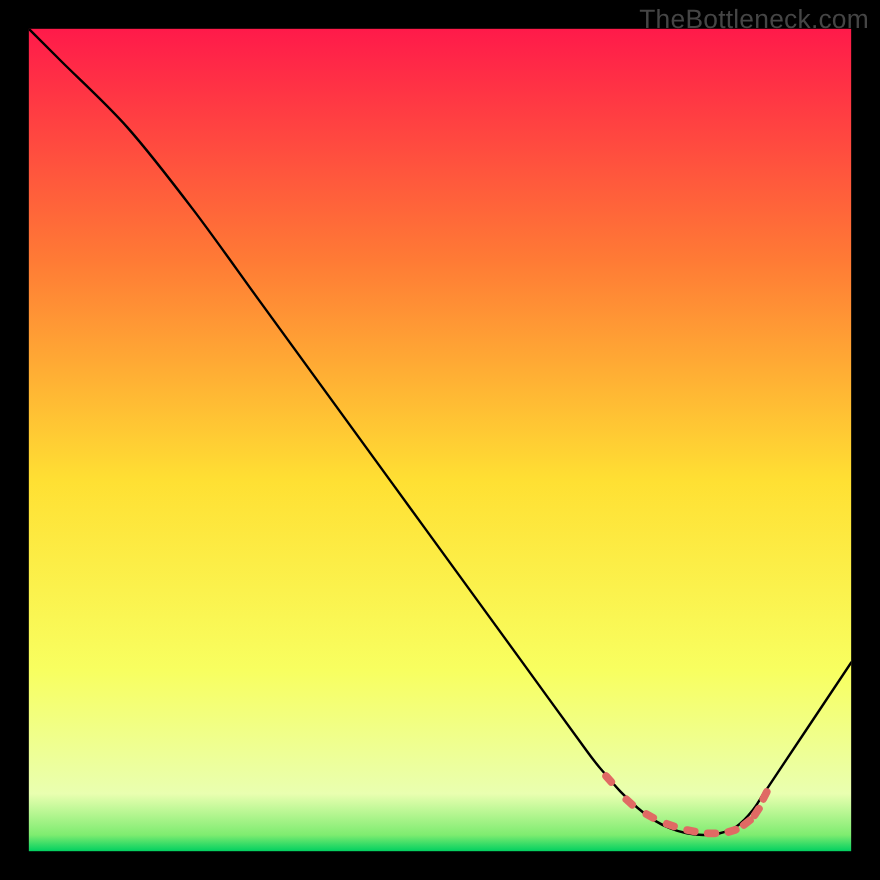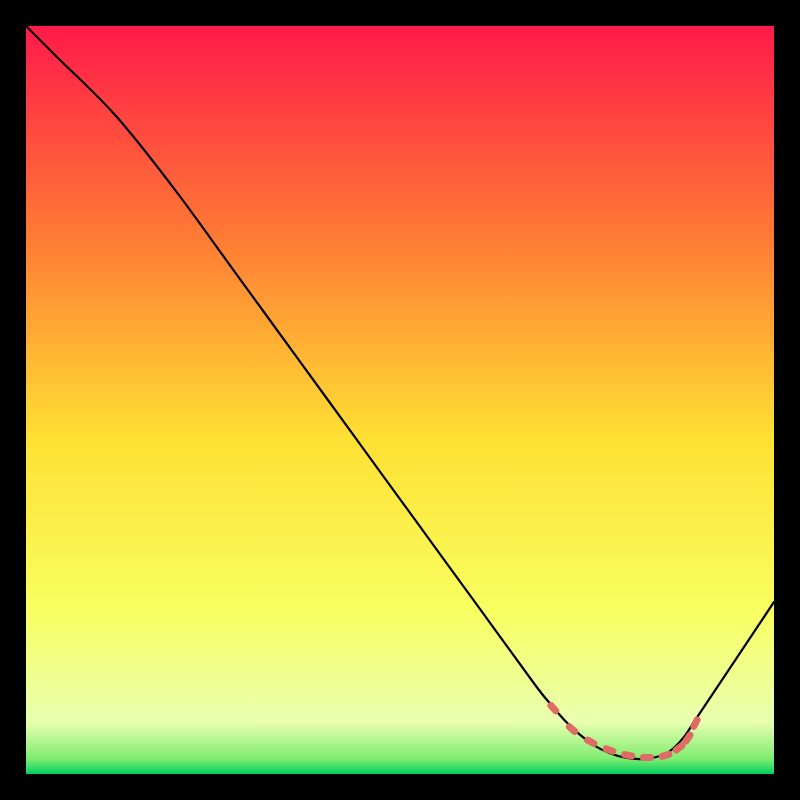--- a/index.html
+++ b/index.html
@@ -38,20 +38,21 @@
     display: block;
     width: 748px;
     height: 748px;
   }
 </style>
 </head>
 <body>
 
 <div class="frame">
 
+  <div class="watermark">TheBottleneck.com</div>
 
   <div class="plot-area">
     <svg id="chart-svg" viewBox="0 0 748 748" preserveAspectRatio="none">
       <defs>
         <linearGradient id="bg-grad" x1="0" y1="0" x2="0" y2="1">
           <stop id="g0" offset="0%" stop-color="#ff1a4a"></stop>
           <stop id="g1" offset="28%" stop-color="#ff7a35"></stop>
           <stop id="g2" offset="55%" stop-color="#ffe033"></stop>
           <stop id="g3" offset="78%" stop-color="#f8ff60"></stop>
           <stop id="g4" offset="93%" stop-color="#e9ffb0"></stop>

